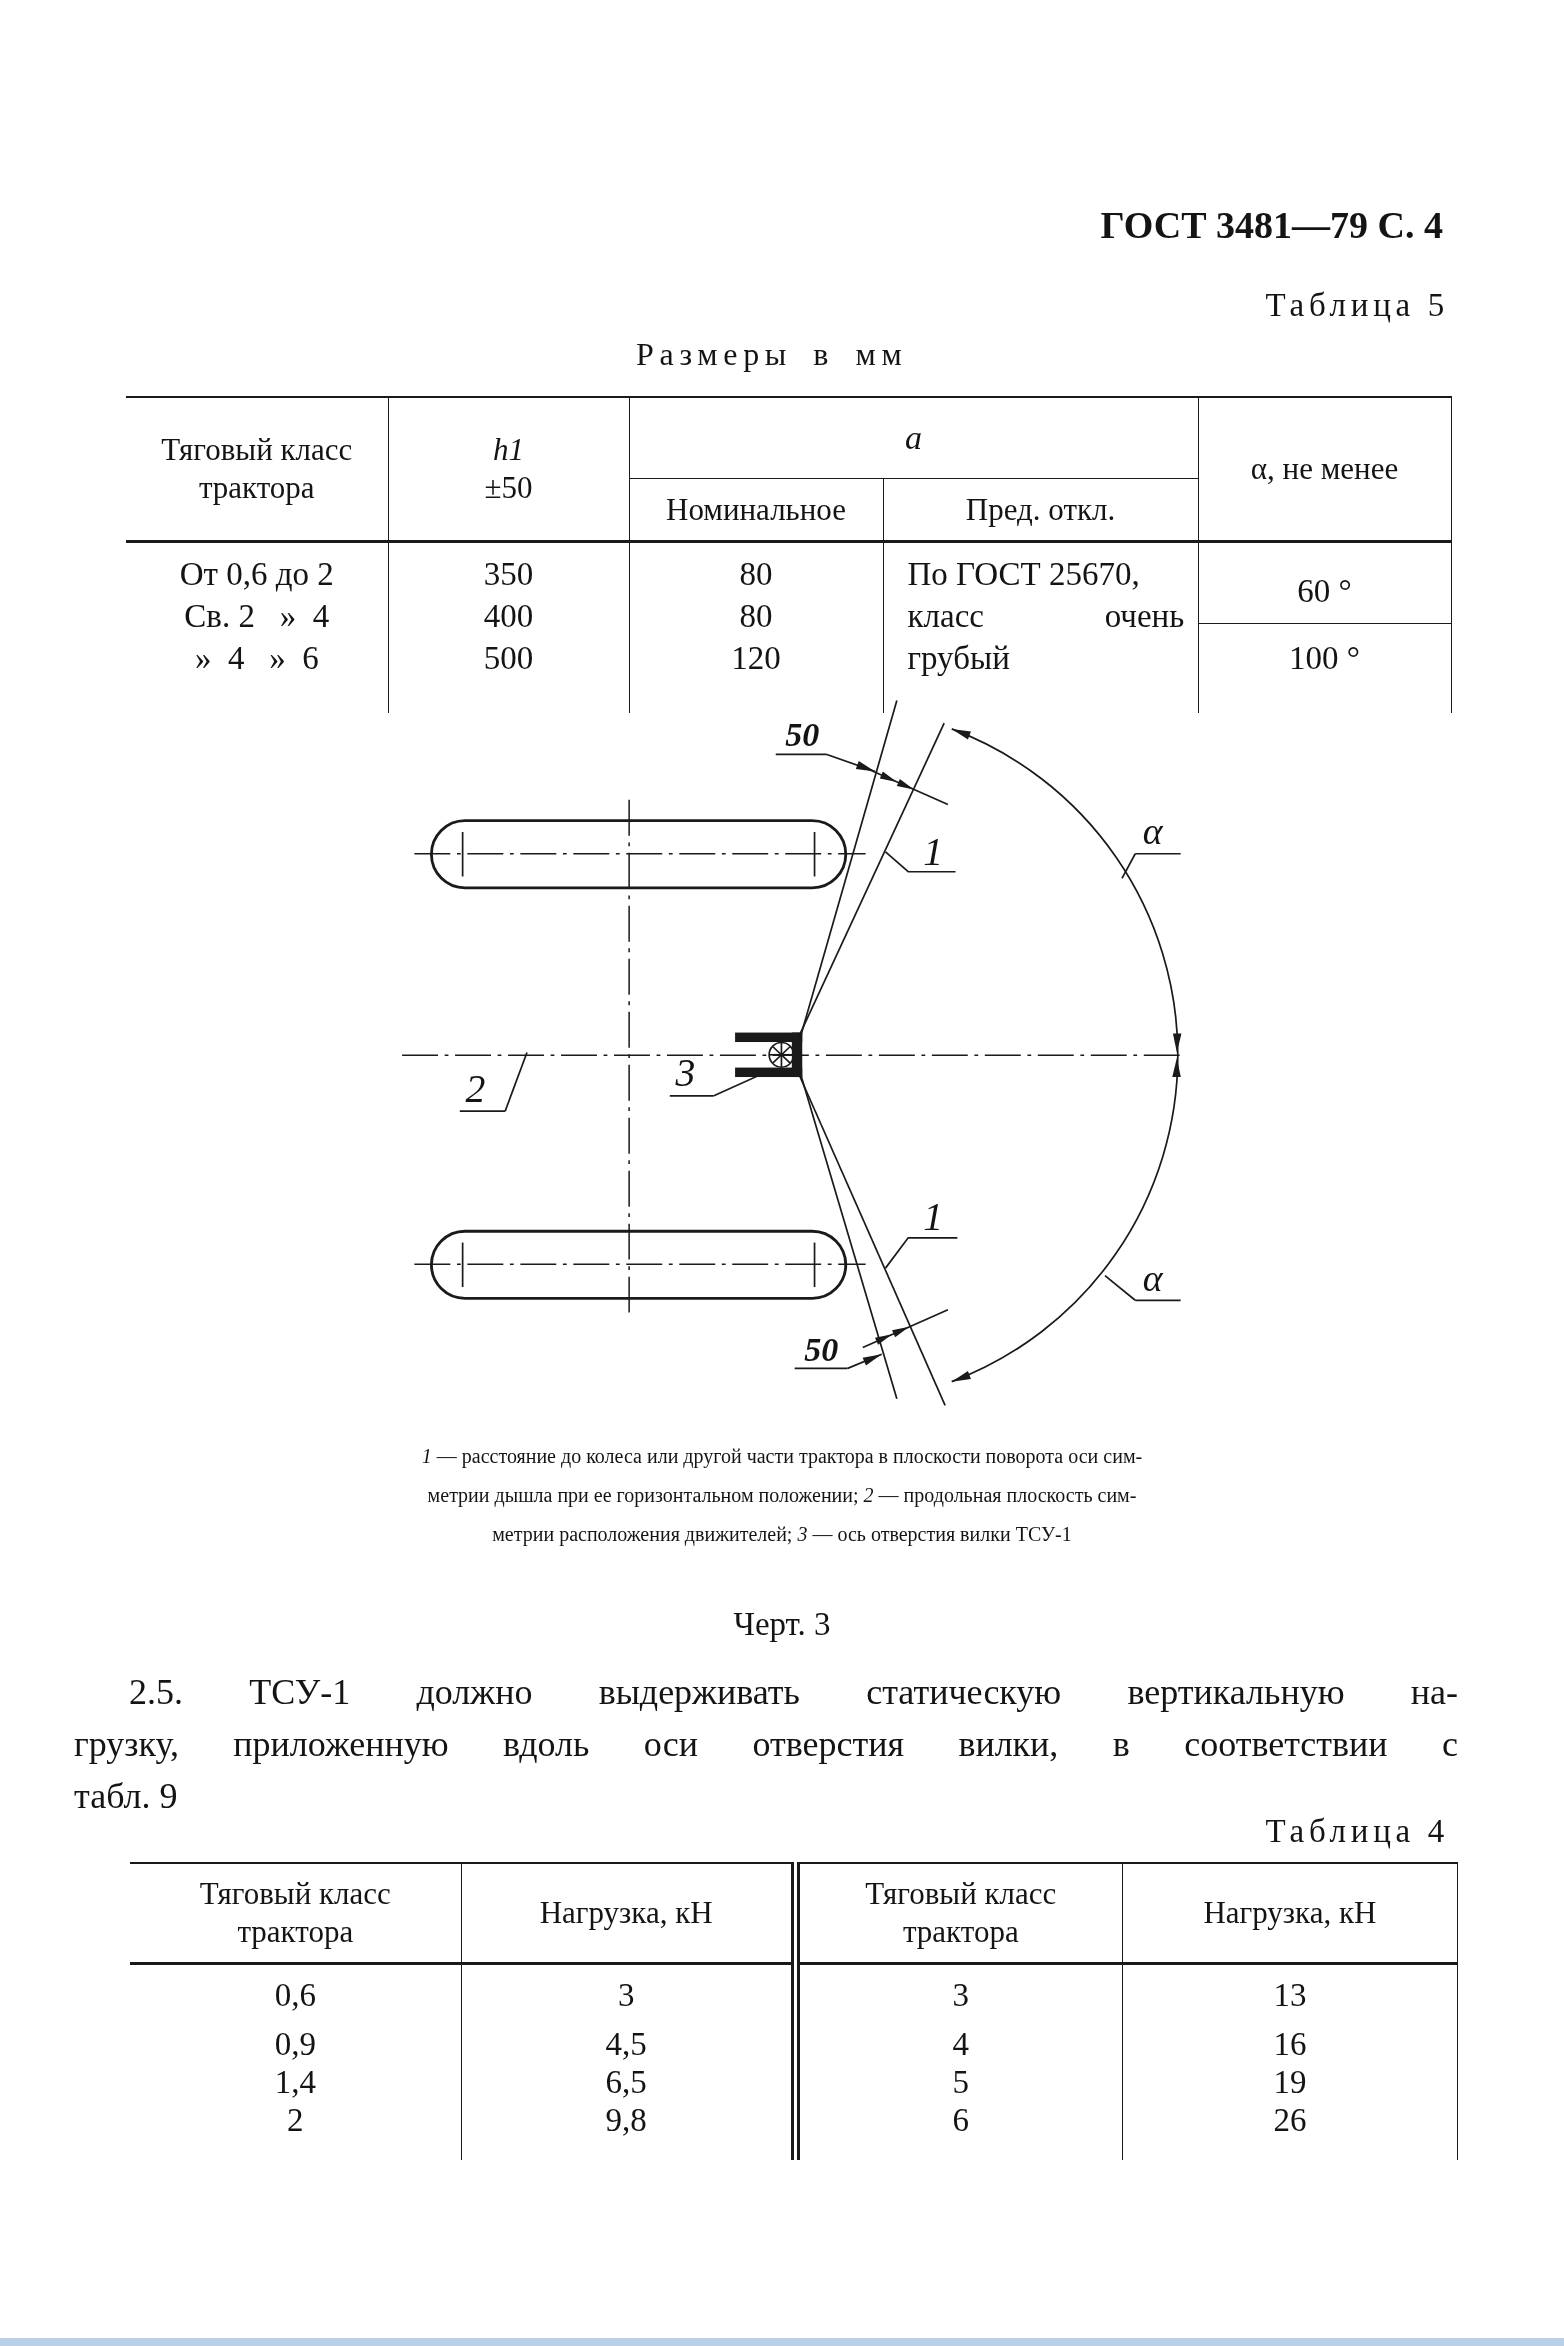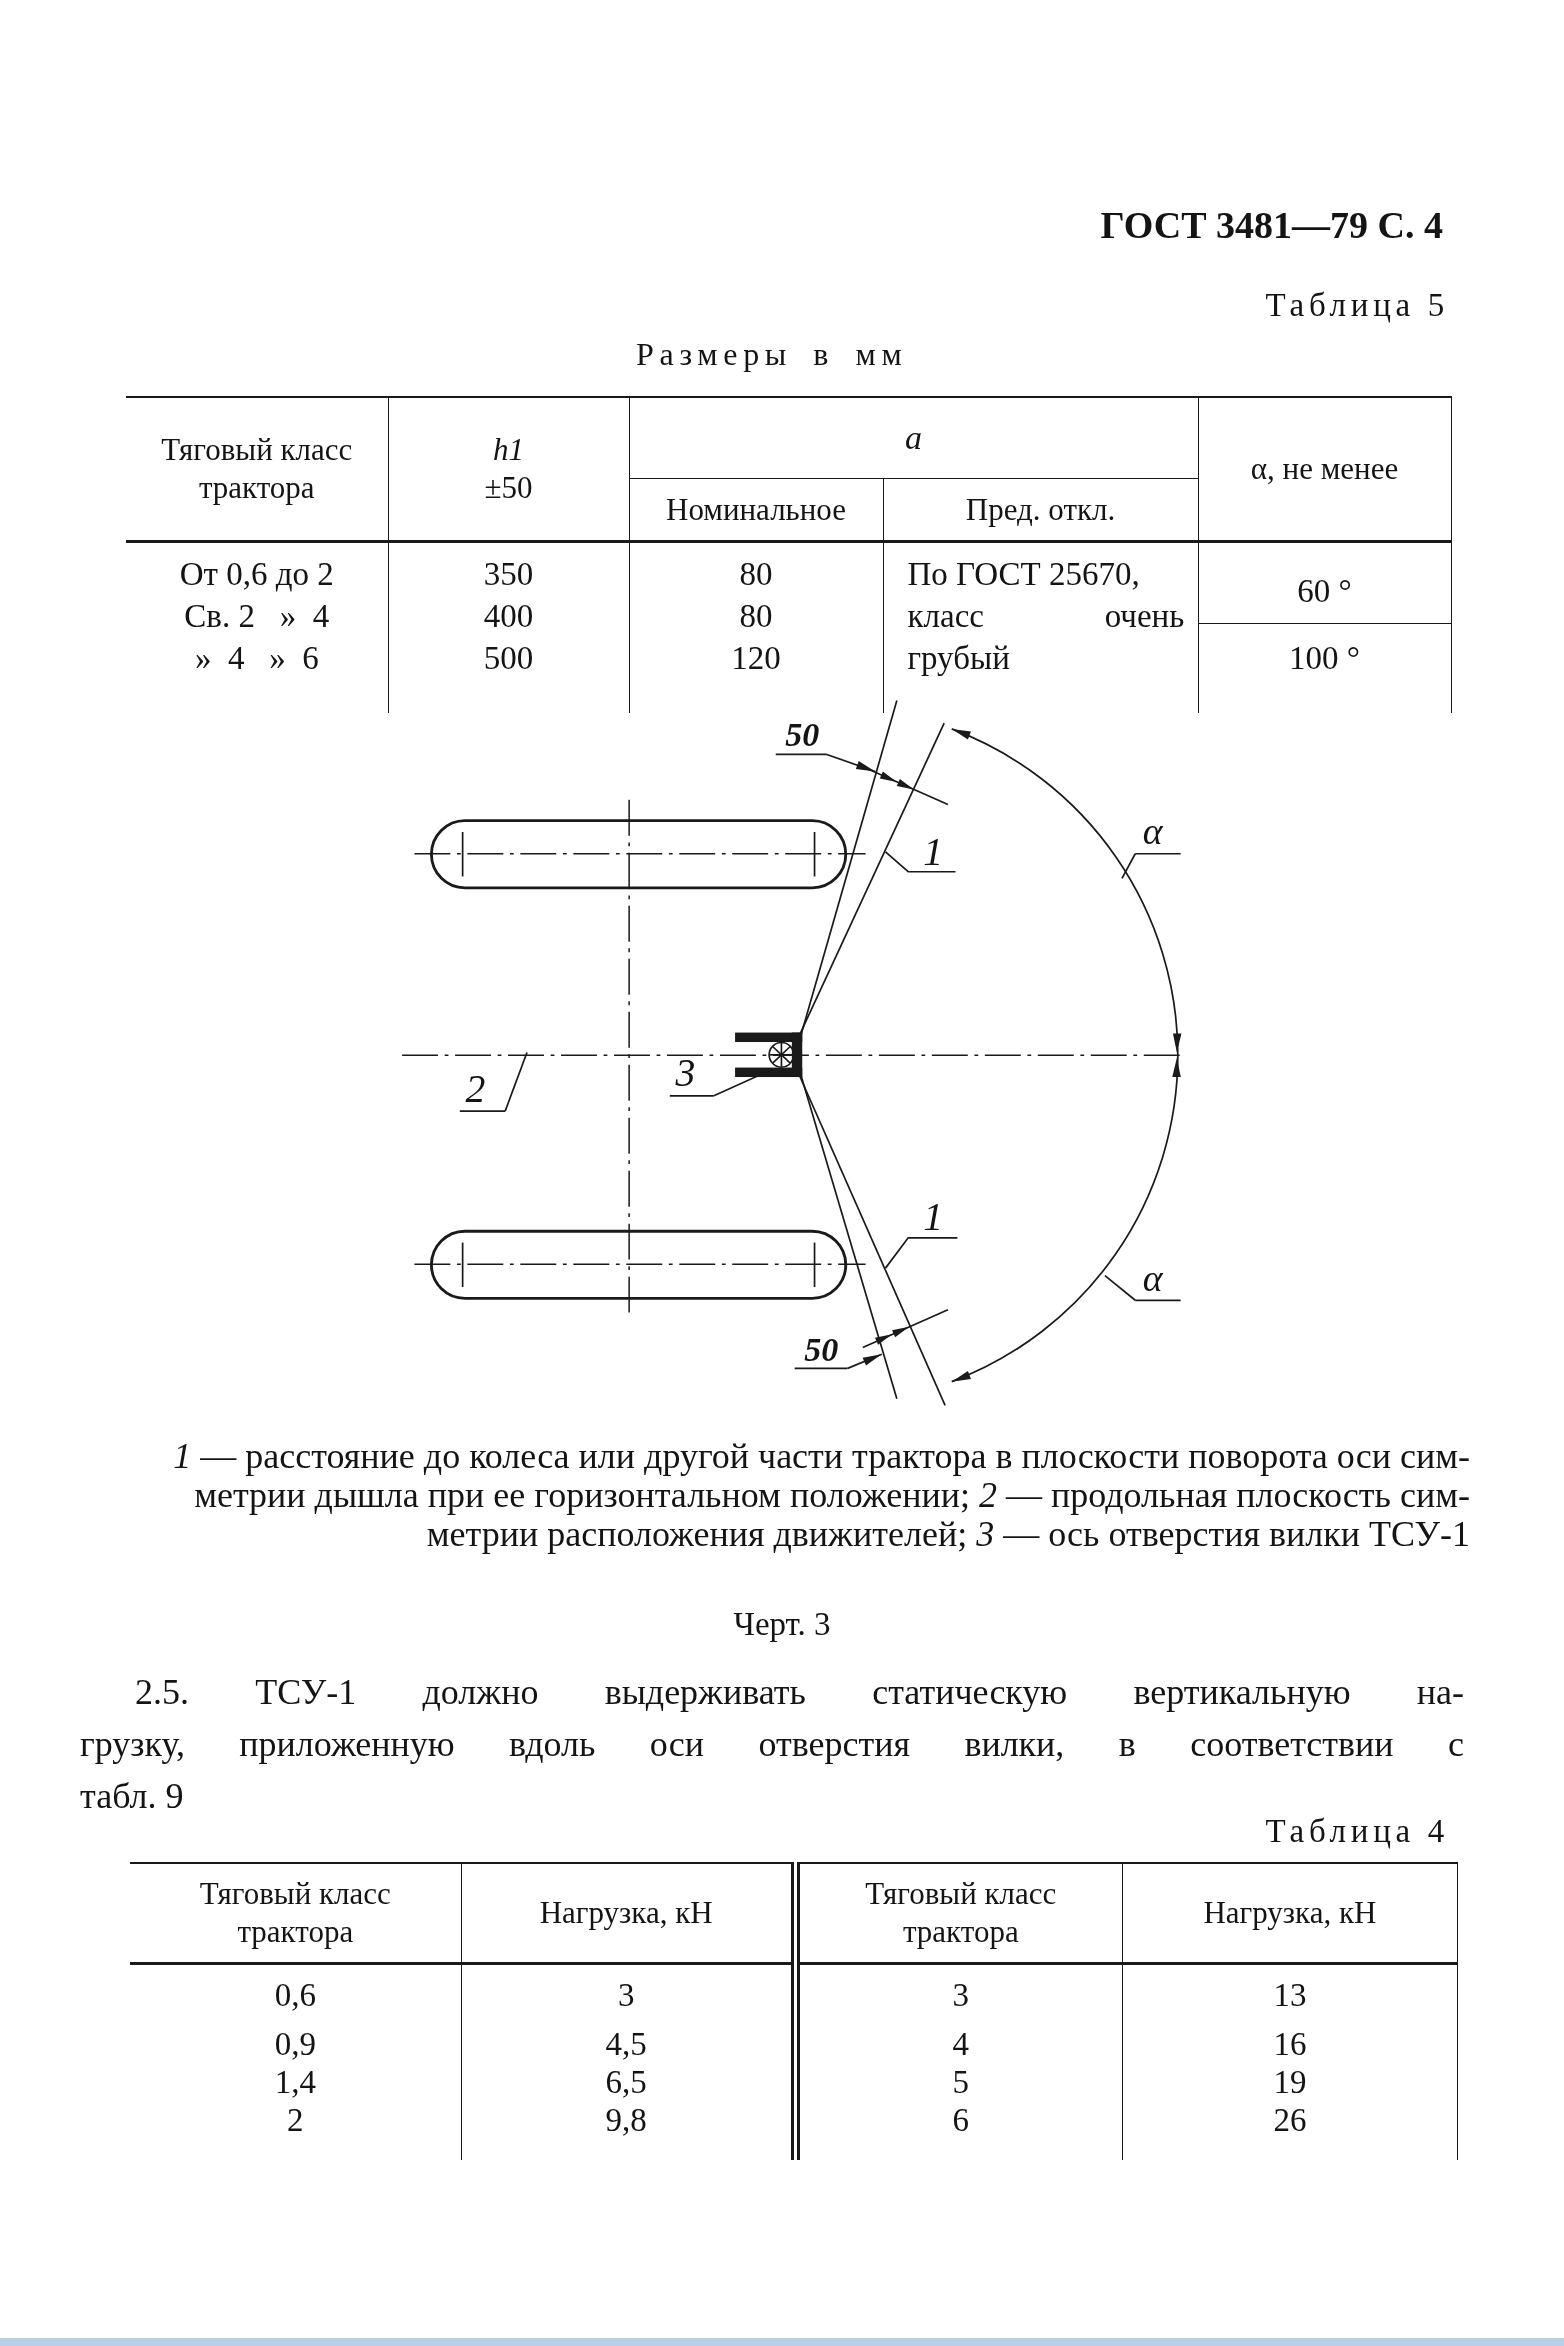--- a/index.html
+++ b/index.html
@@ -43,25 +43,25 @@
   .thin{fill:none;stroke:#1a1a1a;stroke-width:1.8;}
   .cl{fill:none;stroke:#1a1a1a;stroke-width:1.6;stroke-dasharray:38 7 4 7;}
   .solid{fill:#1a1a1a;stroke:none;}
   .ar{fill:#1a1a1a;stroke:none;}
   .ftxt{font-family:"Liberation Serif",serif;font-style:italic;fill:#141414;}
   .fdim{font-size:36px;font-weight:bold;}
   .fnum{font-size:42px;}
   .falpha{font-size:40px;}
 
   
-  .caption{position:absolute;top:1437px;left:76px;width:1394px;text-align:right;
-           font-size:36px;line-height:39px;}
+  .caption{position:absolute;top:1437px;left:85px;width:1394px;text-align:center;
+           font-size:20px;line-height:39px;}
   .fignum{font-style:italic;}
   .chert{position:absolute;top:1606px;left:0;width:1564px;text-align:center;font-size:33px;}
-  .para{position:absolute;top:1666px;left:80px;width:1384px;font-size:36px;line-height:52px;}
+  .para{position:absolute;top:1666px;left:74px;width:1384px;font-size:36px;line-height:52px;}
   .para .jline{text-align:justify;text-align-last:justify;}
   .para .indent{text-indent:55px;}
 
   .bottom-bar{position:absolute;left:0;bottom:0;width:100%;height:8.5px;}
 </style>
 </head>
 <body>
 
 <div class="page">
 

